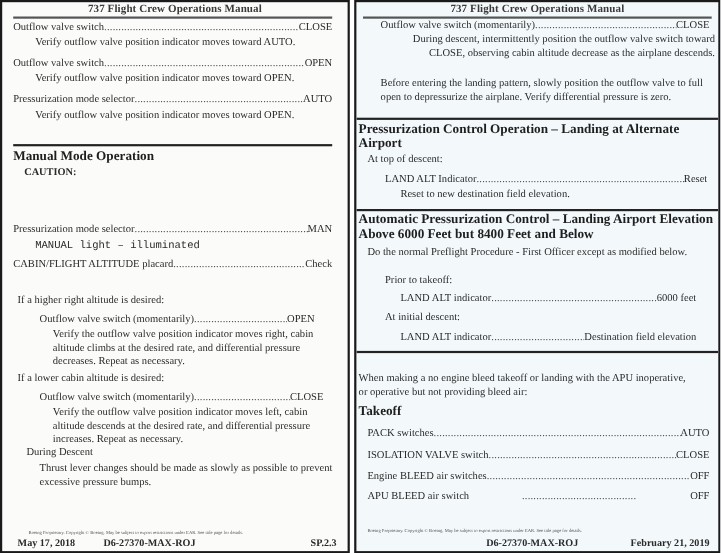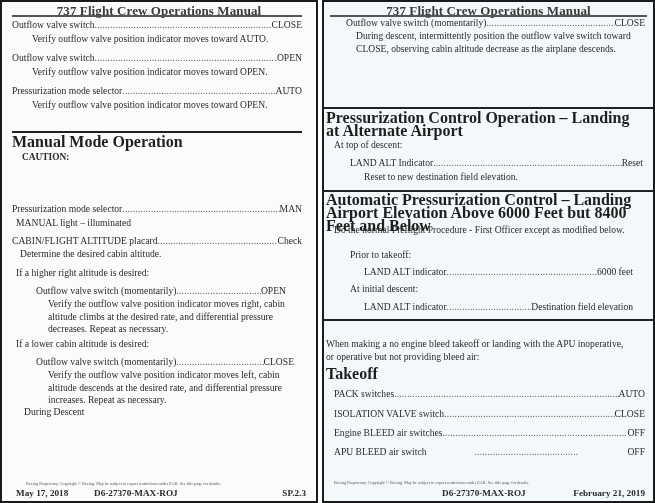--- a/index.html
+++ b/index.html
@@ -9,38 +9,38 @@
     .page {
       position: absolute; top: 0; height: 503px;
       border: 2px solid #1a1a1a;
       overflow: hidden;
     }
     .page.left { left: 0; width: 318px; background: #fbfbfa; }
     .page.right { left: 322px; width: 333px; background: #f3f9fb; }
 
     .hdr {
       position: absolute; top: 1px; left: 0; right: 0;
-      text-align: center; font-size: 13px; font-weight: bold; color: #3a3a3a;
+      text-align: center; font-size: 10px; font-weight: bold; color: #3a3a3a;
       letter-spacing: 0.1px;
     }
     .hdr-rule {
       position: absolute; top: 13px; height: 1.5px; background: #555;
     }
     .page.left .hdr-rule { left: 10px; right: 14px; }
     .page.right .hdr-rule { left: 6px; right: 6px; }
     .abs { position: absolute; white-space: nowrap; font-size: 9.6px; line-height: 12px; }
     .wrap { position: absolute; font-size: 9.6px; line-height: 12.5px; white-space: normal; }
 
     .leader { position: absolute; display: flex; font-size: 9.6px; line-height: 12px; white-space: nowrap; }
     .leader .l { flex: 0 0 auto; }
     .leader .dots { flex: 1 1 auto; overflow: hidden; color: #555; letter-spacing: 0.2px; }
     .leader .dots::after { content: "................................................................................................................................................................................................................................"; }
     .leader .v { flex: 0 0 auto; }
     .sec-rule { position: absolute; height: 2px; background: #222; }
-    .sec-title { position: absolute; font-weight: bold; font-size: 16px; line-height: 13px; color: #1e1e1e; }
+    .sec-title { position: absolute; font-weight: bold; font-size: 12px; line-height: 13px; color: #1e1e1e; }
     .caution { position: absolute; font-weight: bold; font-size: 9.4px; line-height: 12.5px; color: #2a2a2a; }
     .footer-small { position: absolute; font-size: 4.2px; color: #555; white-space: nowrap; }
     .footer { position: absolute; font-size: 9.2px; font-weight: bold; color: #2a2a2a; white-space: nowrap; }
   </style>
 </head>
 <body>
 
 <div class="page left">
   <div class="hdr">737 Flight Crew Operations Manual</div>
   <div class="hdr-rule"></div>
@@ -69,64 +69,65 @@
   <div class="sec-rule" style="top:129px; left:10px; right:14px;"></div>
   <div class="sec-title" style="top:133px; left:10px;">Manual Mode Operation</div>
 
   <div class="caution" style="top:149px; left:20px;">CAUTION:</div>
 
   <div class="leader" style="top:201px; left:10px; right:14px;">
     <span class="l">Pressurization mode selector</span>
       <span class="dots"></span>
       <span class="v">MAN</span>
   </div>
-  <div class="abs" style="top:215px; left:14px;">MANUAL light – illuminated</div>
+  <div class="abs" style="top:215px; left:30px;font-family:Liberation Mono, monospace;">MANUAL light – illuminated</div>
 
   <div class="leader" style="top:233px; left:10px; right:14px;">
     <span class="l">CABIN/FLIGHT ALTITUDE placard</span>
       <span class="dots"></span>
       <span class="v">Check</span>
   </div>
-  <div class="abs" style="top:246px; left:18px;">Determine the desired cabin altitude.</div>
 
   <div class="abs" style="top:265px; left:14px;">If a higher right altitude is desired:</div>
   <div class="leader" style="top:283px; left:34px; right:30px;">
     <span class="l">Outflow valve switch (momentarily)</span>
       <span class="dots"></span>
       <span class="v">OPEN</span>
   </div>
   <div class="wrap" style="top:296px; left:46px; width:250px;">Verify the outflow valve position indicator moves right, cabin altitude climbs at the desired rate, and differential pressure decreases. Repeat as necessary.</div>
 
   <div class="abs" style="top:336px; left:14px;">If a lower cabin altitude is desired:</div>
   <div class="leader" style="top:354px; left:34px; right:22px;">
     <span class="l">Outflow valve switch (momentarily)</span>
       <span class="dots"></span>
       <span class="v">CLOSE</span>
   </div>
   <div class="wrap" style="top:367px; left:46px; width:250px;">Verify the outflow valve position indicator moves left, cabin altitude descends at the desired rate, and differential pressure increases. Repeat as necessary.</div>
 
   <div class="abs" style="top:404px; left:22px;">During Descent</div>
+  <div class="wrap" style="top:418px; left:34px; width:280px;">Thrust lever changes should be made as slowly as possible to prevent excessive pressure bumps.</div>
 
   <div class="footer-small" style="top:479px; left:24px;">Boeing Proprietary. Copyright © Boeing. May be subject to export restrictions under EAR. See title page for details.</div>
   <div class="footer" style="top:486px; left:14px;">May 17, 2018</div>
   <div class="footer" style="top:486px; left:92px;">D6-27370-MAX-ROJ</div>
   <div class="footer" style="top:486px; right:10px;margin-left:48px;">SP.2.3</div>
 </div>
 
 <div class="page right">
   <div class="hdr">737 Flight Crew Operations Manual</div>
   <div class="hdr-rule"></div>
 
   <div class="leader" style="top:15px; left:22px; right:8px;">
     <span class="l">Outflow valve switch (momentarily)</span>
       <span class="dots"></span>
       <span class="v">CLOSE</span>
   </div>
-  <div class="wrap" style="top:28px; left:32px; width:294px;">During descent, intermittently position the outflow valve switch toward CLOSE, observing cabin altitude decrease as the airplane descends.</div>
+  <div class="wrap" style="top:28px; left:32px; width:294px;text-align:right;">During descent, intermittently position the outflow valve switch toward CLOSE, observing cabin altitude decrease as the airplane descends.</div>
 
+  <div class="wrap" style="top:68px; left:22px; width:306px;">Before entering the landing pattern, slowly position the outflow valve to full open to depressurize the airplane. Verify differential pressure is zero.</div>
 
   <div class="sec-rule" style="top:105px; left:0; right:0;"></div>
   <div class="sec-title" style="top:109px; left:2px; width:320px;">Pressurization Control Operation – Landing at Alternate Airport</div>
 
   <div class="abs" style="top:137px; left:10px;">At top of descent:</div>
   <div class="leader" style="top:155px; left:26px; right:10px;">
     <span class="l">LAND ALT Indicator</span>
       <span class="dots"></span>
       <span class="v">Reset</span>
   </div>

